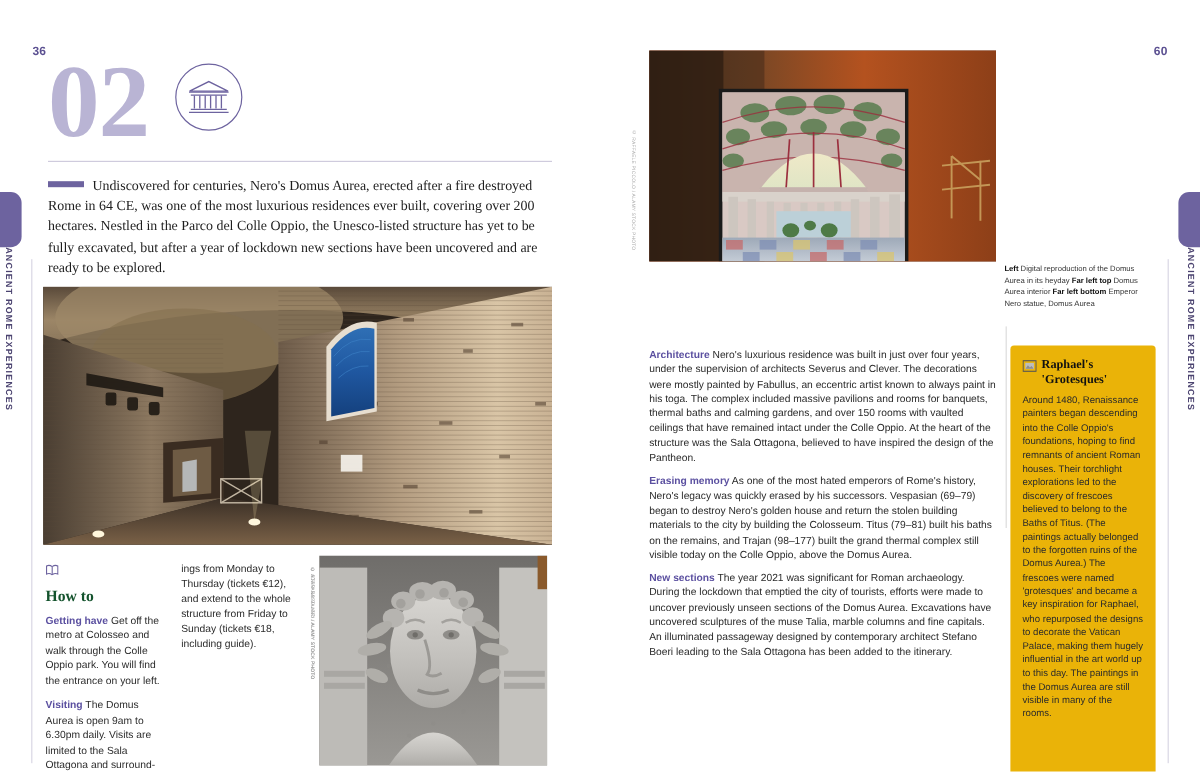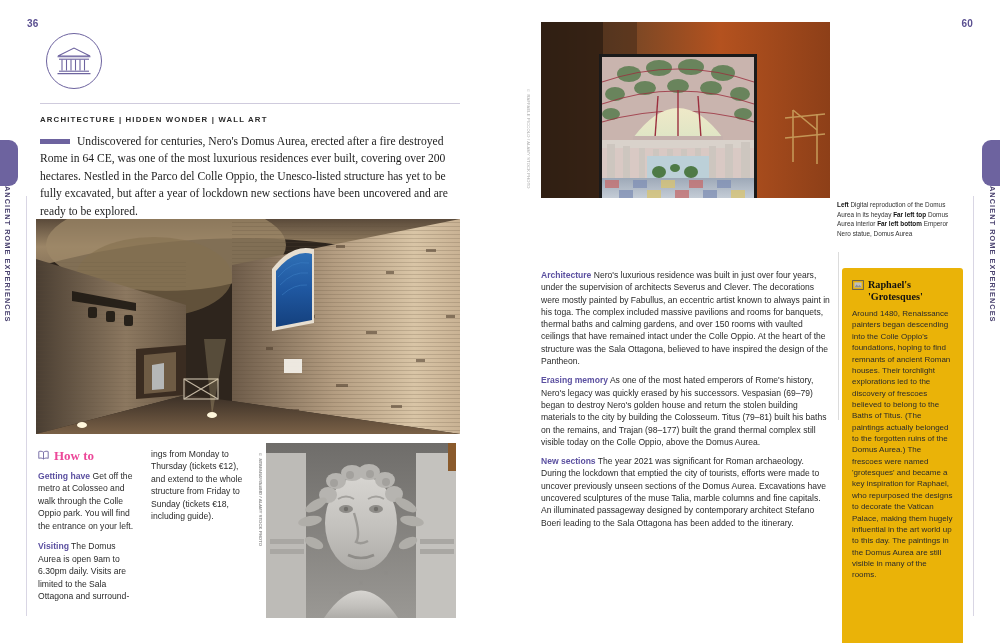--- a/index.html
+++ b/index.html
@@ -10,21 +10,21 @@
   }
   body {
     width: 1000px; height: 643px;
     font-family: "Liberation Sans", sans-serif;
     color: #231f20;
     overflow: hidden;
     position: relative;
   }
 
   .spread { position: relative; width: 1000px; height: 643px; display: flex; background:#fff; }
-  .page { position: relative; height: 480px; background: #fff; }
+  .page { position: relative; height: 480px; background: #fff; margin-top: 20px; }
   .page-left  { width: 500px; }
   .page-right { width: 500px; }
 
   
   .folio {
     position: absolute; top: 18px;
     font-size: 10px; font-weight: 700; letter-spacing: .02em;
     color: #5b5091;
   }
   .folio-left  { left: 27px; }
@@ -130,22 +130,22 @@
   }
 
   
   .howto {
     position: absolute; left: 38px; top: 448px; width: 214px;
     display: flex; gap: 13px;
   }
   .col { width: 100px; }
   .howto-head {
     font-family: "Liberation Serif", serif;
-    font-weight: 700; font-size: 13px; color: #ec4899;
-    display: flex; align-items: flex-end; gap: 5px; margin-bottom: 6px;
+    font-weight: 700; font-size: 13px; color: #14532d;
+    display: flex; align-items: flex-start; gap: 5px; margin-bottom: 6px; flex-direction: column;
   }
   .howto-head .ic { display:block; }
   .tip { font-size: 8.6px; line-height: 1.45; color: #2b2b2b; margin-bottom: 8px; }
   .tip b, .lead { color: #5b50a0; font-weight: 700; }
   .tip-cont { font-size: 8.6px; line-height: 1.45; color: #2b2b2b; margin-bottom: 8px; }
 
   .statue {
     position: absolute; left: 266px; top: 443px;
     width: 190px; height: 175px; overflow: hidden; background:#b9b7b3;
   }
@@ -207,39 +207,39 @@
   <div class="page page-left">
 
     <div class="folio folio-left">36</div>
     <div class="tab tab-left"></div>
     <div class="vrun vrun-left">ANCIENT ROME EXPERIENCES</div>
     <div class="hairline hairline-left"></div>
 
     <div class="content-left">
 
       <div class="masthead">
+        <div class="chapnum">02</div>
         <div class="badge">
           <svg width="36" height="30" viewBox="0 0 36 30" fill="none" stroke="#6d639f" stroke-width="1.1">
             <path d="M2 10 L18 2 L34 10 Z"></path>
             <line x1="1.5" y1="10.8" x2="34.5" y2="10.8"></line>
             <line x1="3" y1="13.2" x2="33" y2="13.2"></line>
             <line x1="6" y1="13.6" x2="6" y2="24.5"></line>
             <line x1="10.5" y1="13.6" x2="10.5" y2="24.5"></line>
             <line x1="15" y1="13.6" x2="15" y2="24.5"></line>
             <line x1="19.5" y1="13.6" x2="19.5" y2="24.5"></line>
             <line x1="24" y1="13.6" x2="24" y2="24.5"></line>
             <line x1="28.5" y1="13.6" x2="28.5" y2="24.5"></line>
             <line x1="3" y1="25.2" x2="33" y2="25.2"></line>
             <line x1="1.5" y1="27.6" x2="34.5" y2="27.6"></line>
           </svg>
         </div>
       </div>
 
       <div class="rule"></div>
-      <div class="kicker">ARCHITECTURE | HIDDEN WONDER | WALL ART</div>
 
       <div class="standfirst">
         <span class="dinkus"></span><span>Undiscovered for centuries, Nero's Domus Aurea, erected after a fire destroyed Rome in 64 CE, was one of the most luxurious residences ever built, covering over 200 hectares. Nestled in the Parco del Colle Oppio, the Unesco-listed structure has yet to be fully excavated, but after a year of lockdown new sections have been uncovered and are ready to be explored.</span>
       </div>
     </div>
 
     <div class="hero">
       <svg class="ph" viewBox="0 0 424 215" preserveAspectRatio="none">
         <defs>
           <linearGradient id="wallR" x1="0" y1="0" x2="1" y2="0">

